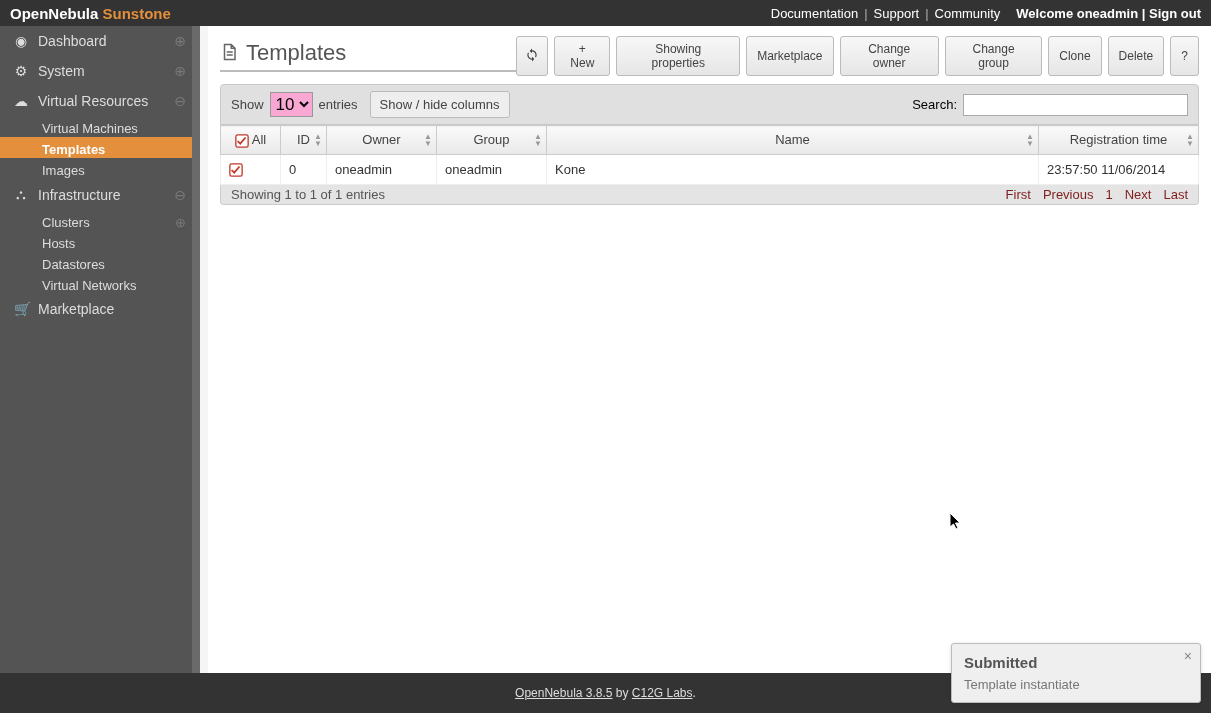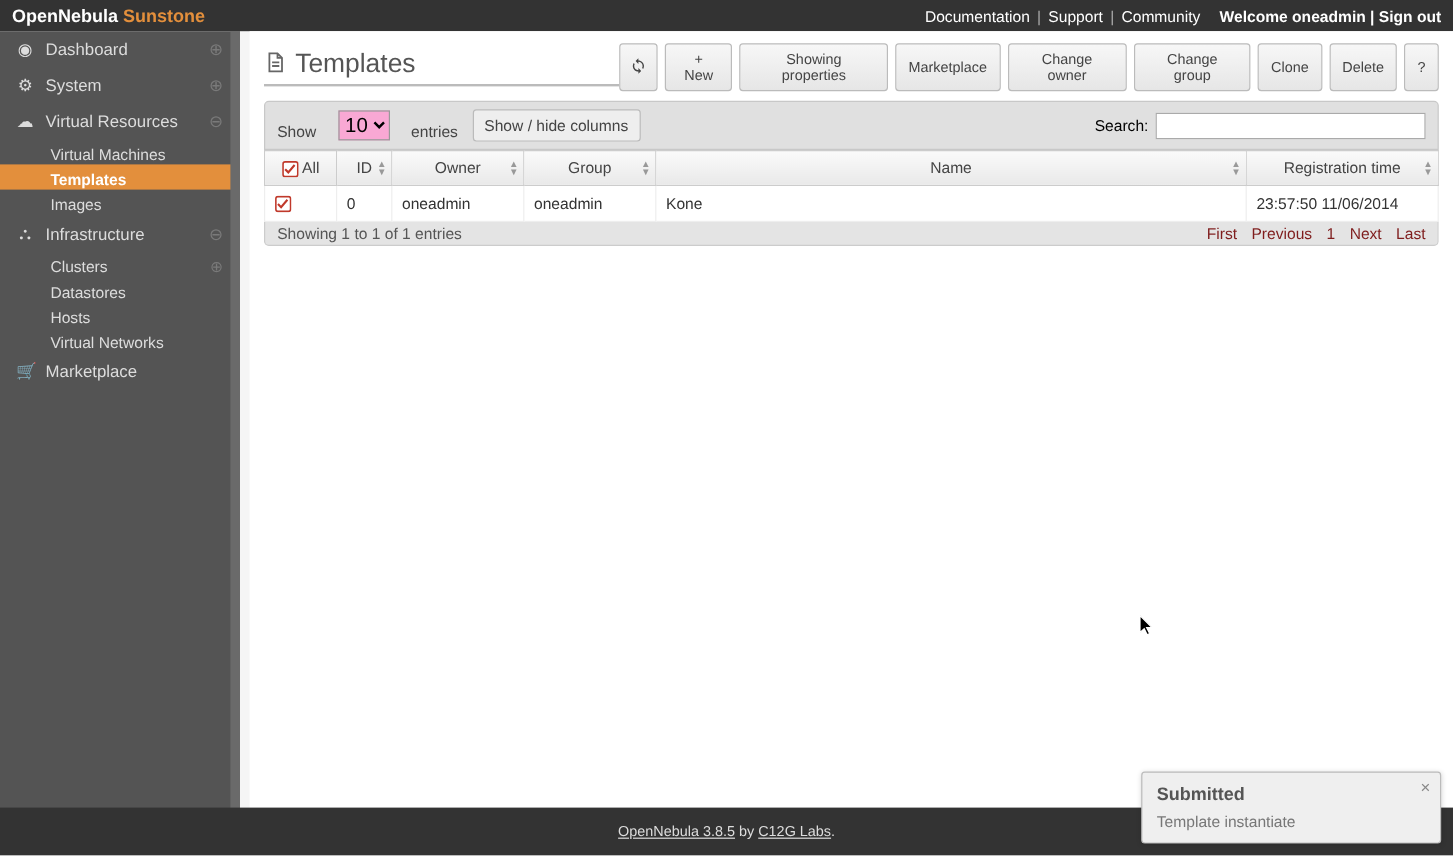--- a/index.html
+++ b/index.html
@@ -34,21 +34,21 @@
 .page-title-wrap { display:flex; align-items:center; gap:8px; border-bottom: 2px solid #bbb; padding-bottom:4px; padding-right: 170px; }
 .page-title { font-size: 22px; color: #555; font-weight: normal; }
 .doc-icon svg { width:18px; height:22px; }
 
 .toolbar { display: flex; gap: 6px; }
 .btn { background: linear-gradient(#f7f7f7,#e6e6e6); border: 1px solid #bbb; border-radius: 3px; padding: 5px 10px; font-size: 12px; color: #444; cursor: pointer; }
 .btn.icon-only { padding: 5px 8px; }
 
 
 .table-controls { background: #e0e0e0; border: 1px solid #c8c8c8; border-radius: 4px 4px 0 0; padding: 6px 10px; display: flex; align-items: center; justify-content: space-between; gap: 10px; }
-.show-entries { display:flex; align-items:flex-end; gap:18px; color:#444; }
+.show-entries { display:flex; align-items:center; gap:6px; color:#444; }
 .show-entries select { border:1px solid #999; background:#f9a8d4; font-size:17px; padding:1px; }
 .showhide-btn { background:#eee; border:1px solid #bbb; border-radius:3px; padding:5px 9px; font-size:13px; color:#444; cursor:pointer; }
 .search-box { display:flex; align-items:center; gap:6px; }
 .search-box input { width: 225px; border:1px solid #aaa; padding:3px 5px; font-size:12px; }
 
 
 table.data { width: 100%; border-collapse: collapse; border: 1px solid #ccc; }
 table.data thead th { background: linear-gradient(#fafafa,#e9e9e9); border: 1px solid #ccc; padding: 6px 8px; font-weight: normal; color: #444; font-size: 13px; position: relative; }
 .sort-arrows { position:absolute; right:4px; top:50%; transform:translateY(-50%); font-size:8px; color:#999; line-height:7px; display:flex; flex-direction:column; }
 table.data tbody td { border: 1px solid #eee; padding: 7px 8px; color: #333; font-size: 13px; }
@@ -137,24 +137,24 @@
         <span class="nav-icon">⛬</span>
         <span>Infrastructure</span>
       </span>
     <span class="nav-toggle">⊖</span>
   </div>
   <div class="nav-sub">
       <span>Clusters</span>
       <span class="nav-toggle">⊕</span>
     </div>
   <div class="nav-sub">
+      <span>Hosts</span>
+    </div>
+  <div class="nav-sub">
       <span>Datastores</span>
-    </div>
-  <div class="nav-sub">
-      <span>Hosts</span>
     </div>
   <div class="nav-sub">
       <span>Virtual Networks</span>
     </div>
   <div class="nav-item">
     <span class="left">
         <span class="nav-icon">🛒</span>
         <span>Marketplace</span>
       </span>
   </div>

